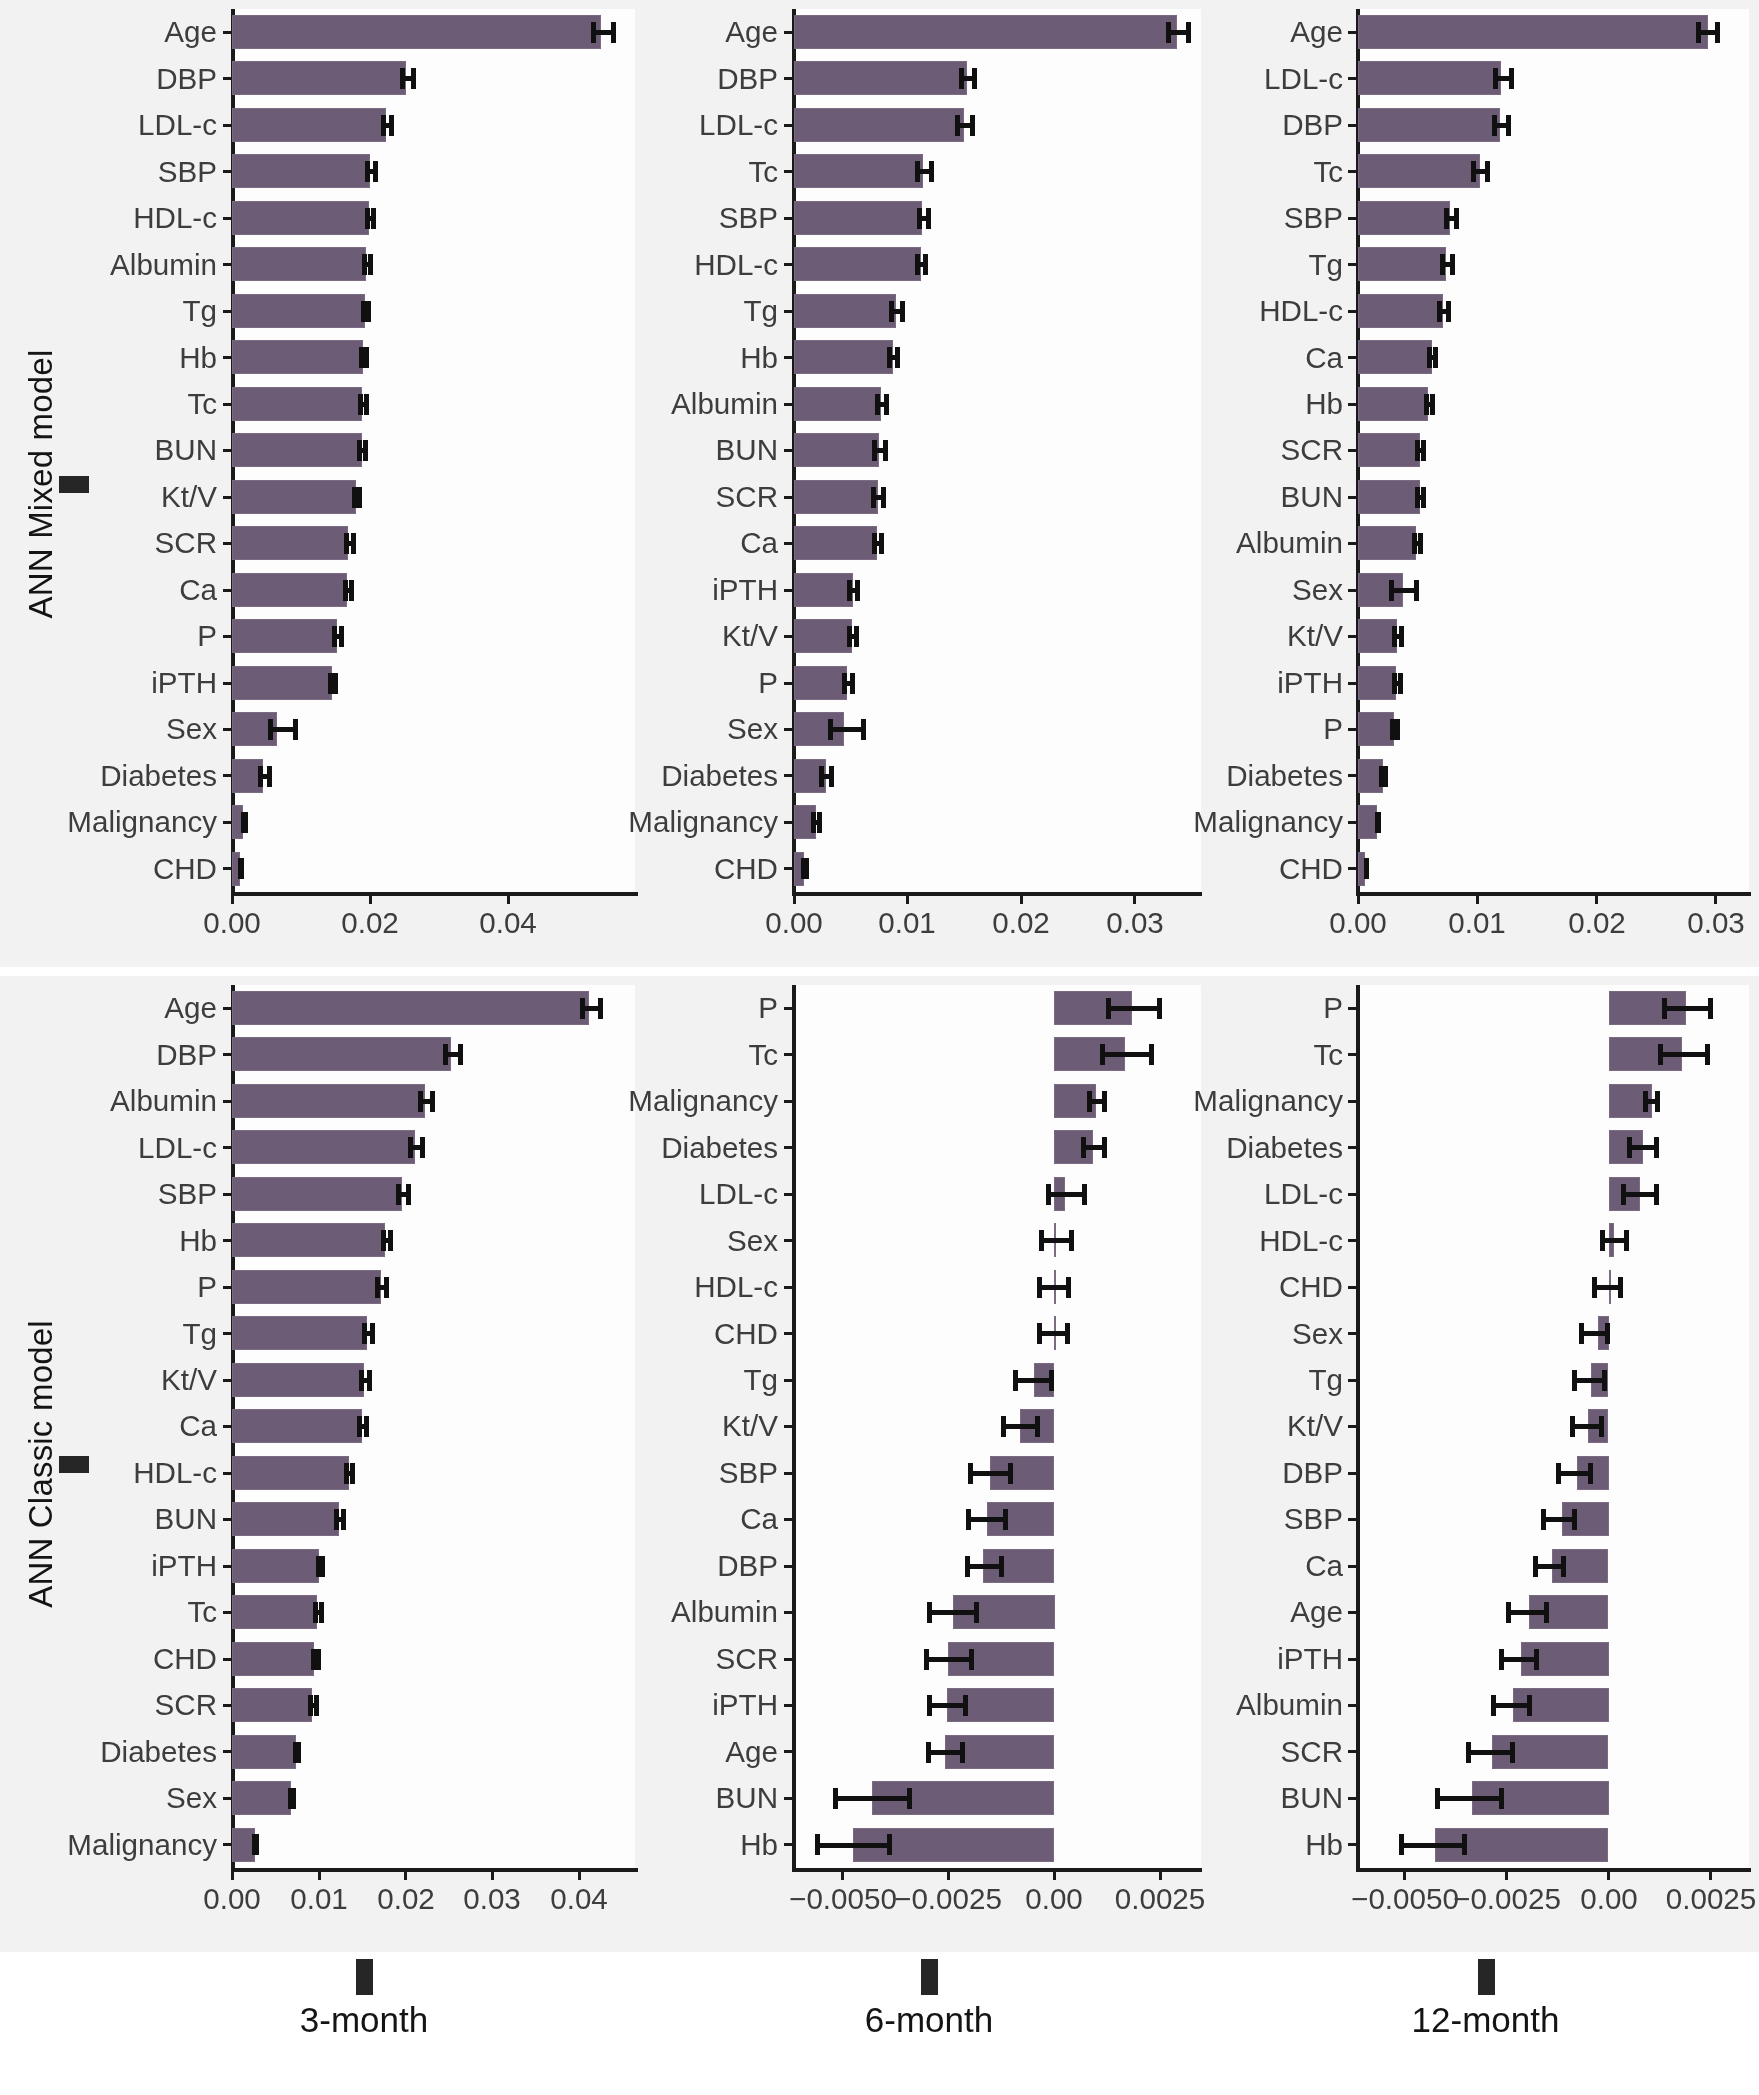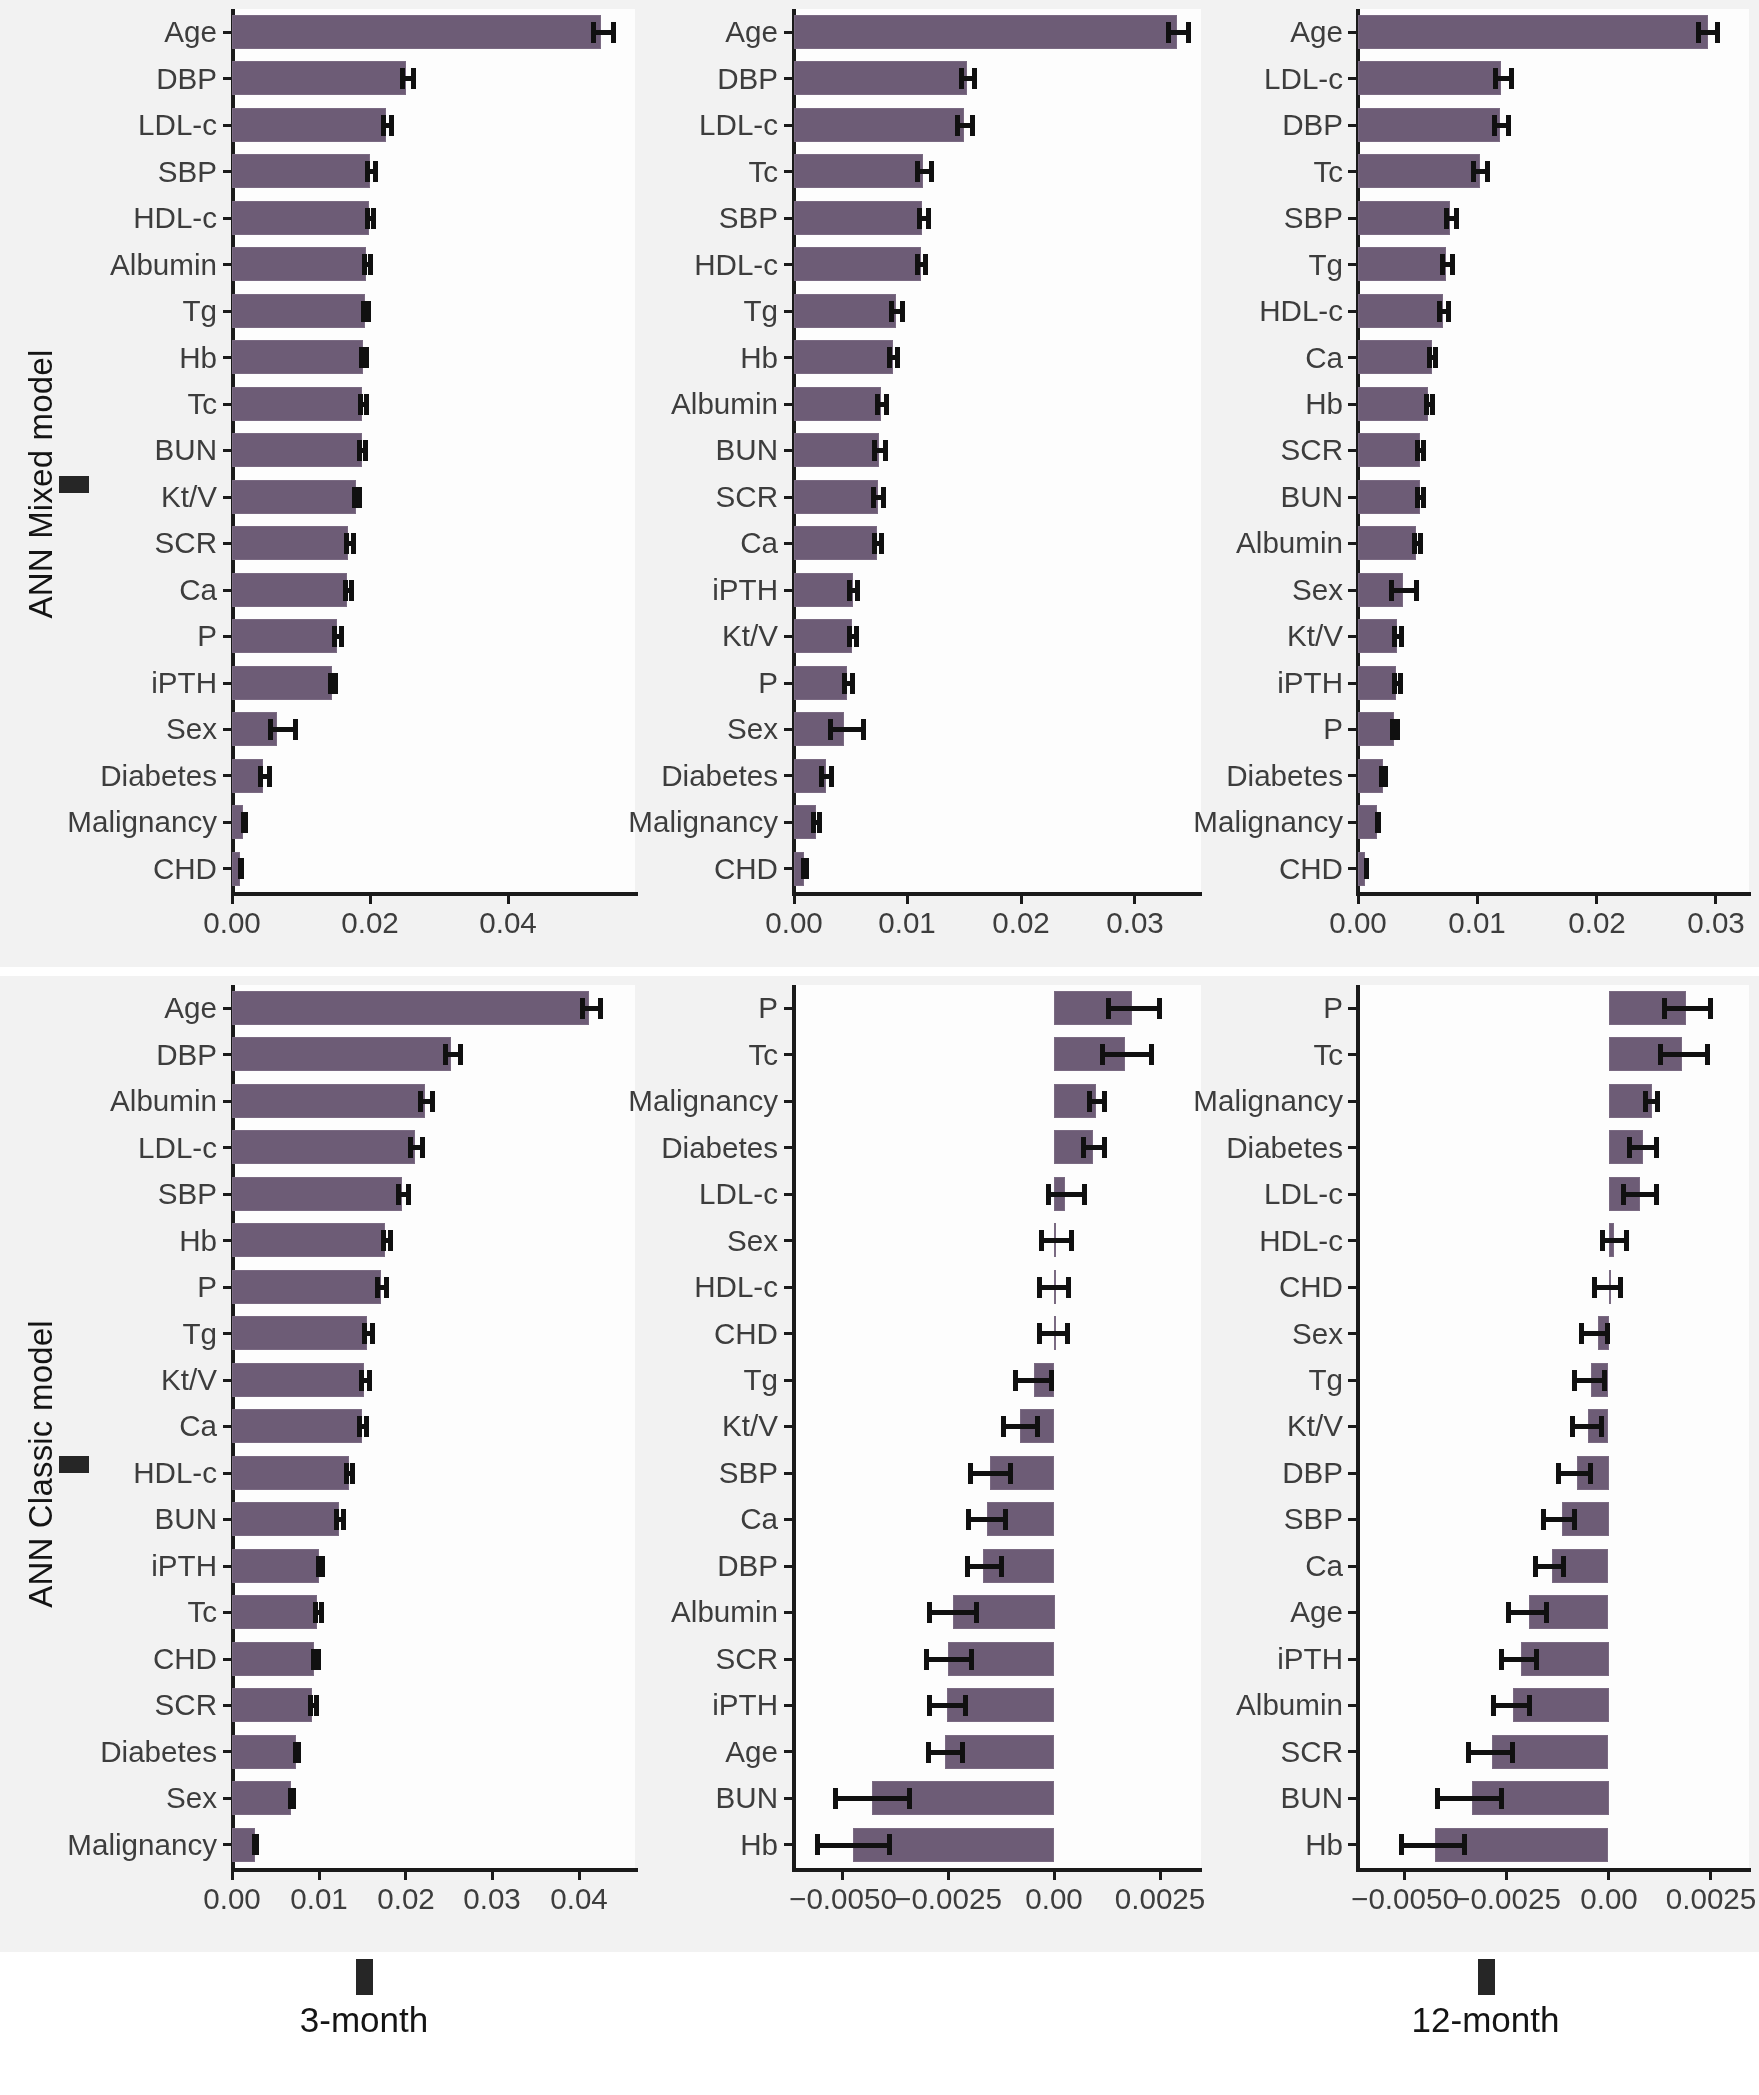--- a/index.html
+++ b/index.html
@@ -854,20 +854,24 @@
         <div class="xtick" style="left: 498px; top: 896px;"></div>
         <div class="xlabel" style="left: 500px; top: 906px;">0.0025</div>
       </div>
   </div>
 
   <div class="bottom-strips">
     <div class="bstrip" id="bs0" style="left: 82px; width: 564px;">
       <div class="sw"></div>
       <div class="lb">3-month</div>
     </div>
+    <div class="bstrip" id="bs1" style="left: 647px; width: 564px;">
+      <div class="sw"></div>
+      <div class="lb">6-month</div>
+    </div>
     <div class="bstrip" id="bs2" style="left: 1211px; width: 549px;">
       <div class="sw"></div>
       <div class="lb">12-month</div>
     </div>
   </div>
 
 
 </div>
 
 

